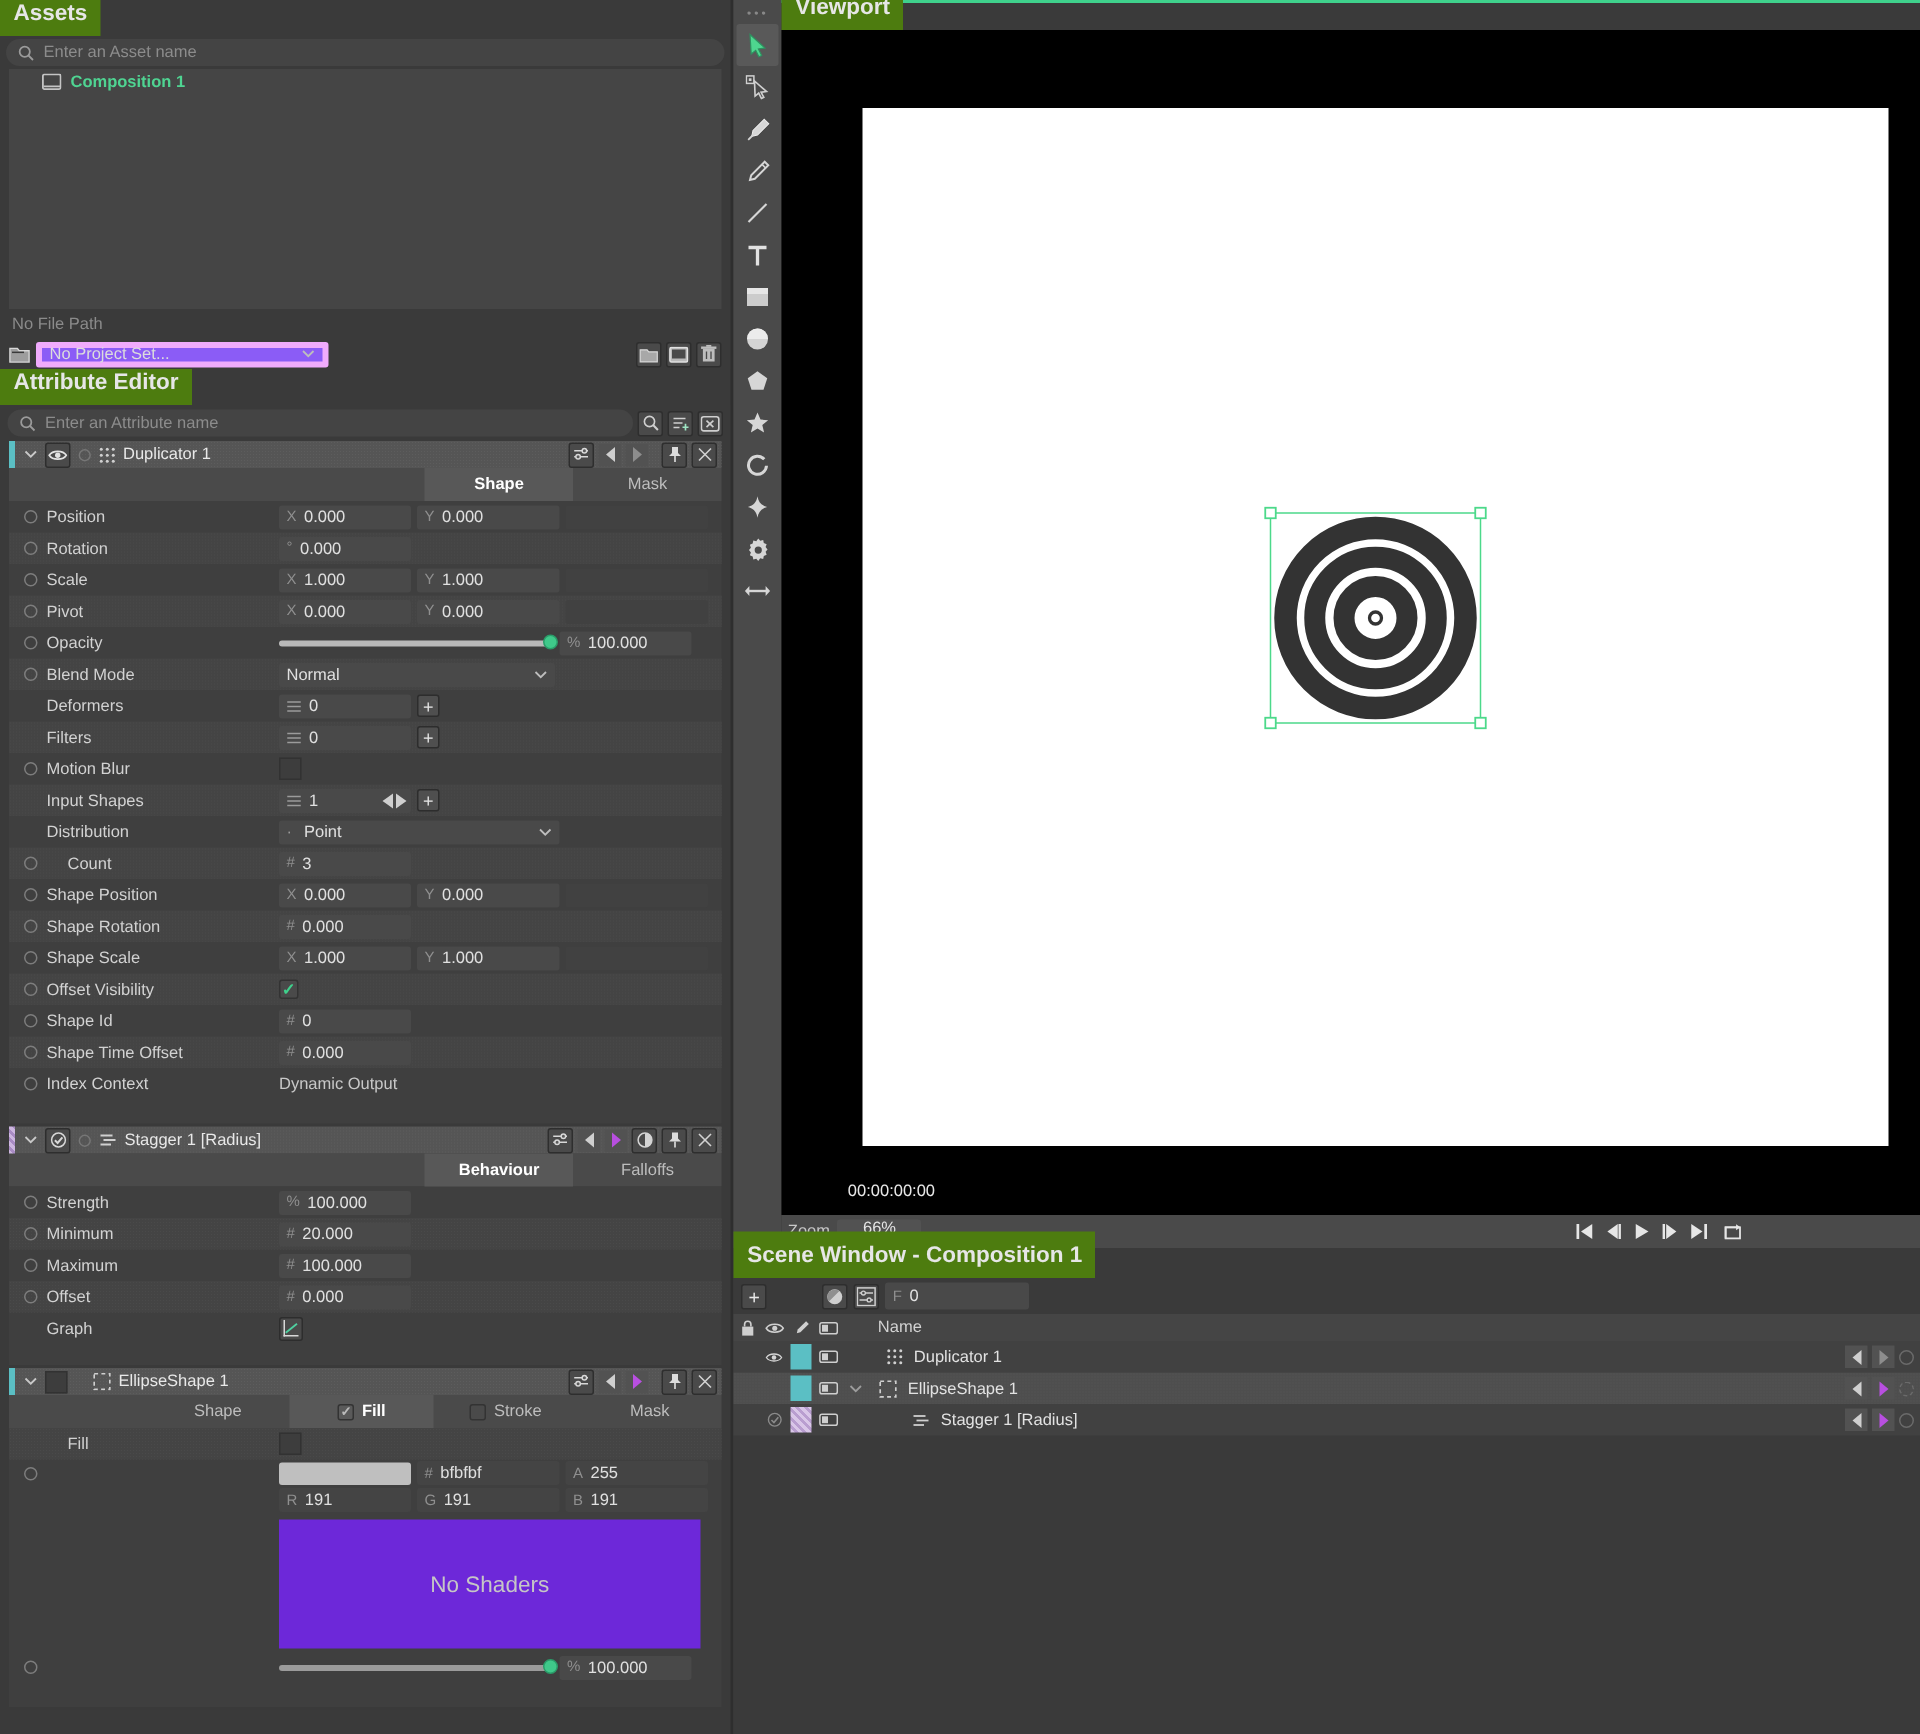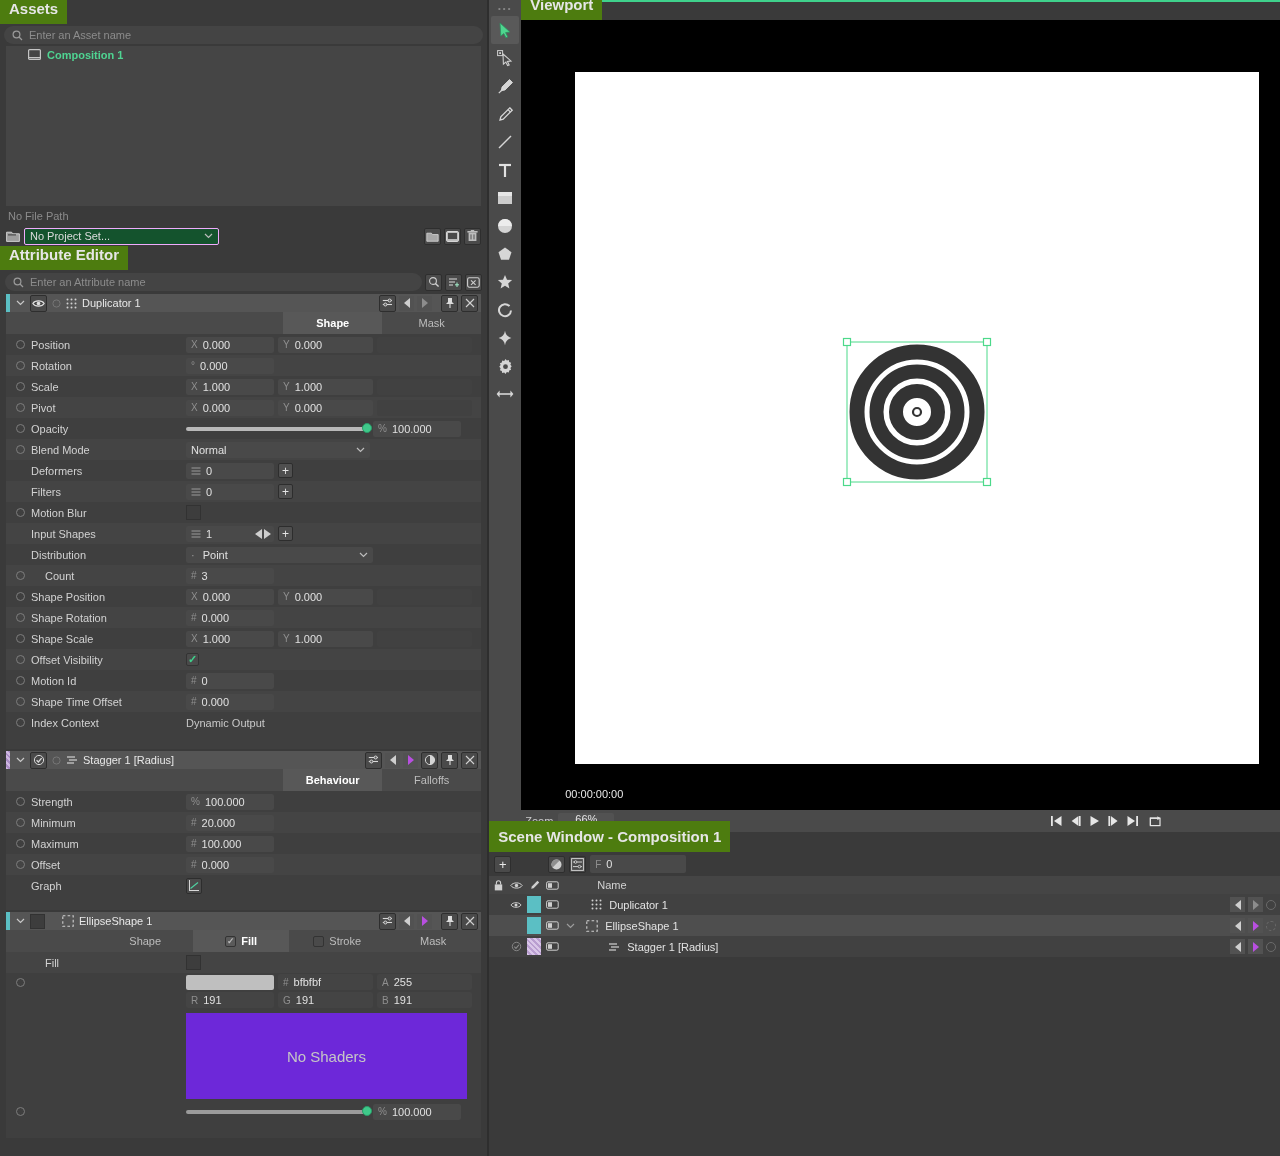--- a/index.html
+++ b/index.html
@@ -35,21 +35,21 @@
 
   
   .assets-panel { background:#3a3a3a; }
   .assets-list { height:160px; background:#454545; margin:0 6px; position:relative; }
   .asset-row { height:17px; display:flex; align-items:center; gap:6px; padding-left:22px; }
   .asset-name { color:#4fd492; font-size:11px; font-weight:bold; }
   .nofilepath { height:20px; display:flex; align-items:center; padding-left:8px;
     color:#8b8b8b; font-size:11px; background:#3a3a3a; }
   .projrow { height:20px; display:flex; align-items:center; gap:4px; padding:0 6px; }
   .proj-select {
-    width:195px;height:17px;background:#14532d;border:1px solid #f0abfc;border-radius:2px;
+    width:195px;height:17px;background:#8b5cf6;border:4px solid #f0abfc;border-radius:2px;
     display:flex;align-items:center;justify-content:space-between;padding:0 5px;color:#dcdcdc;font-size:11px;
   }
 
   
   .attr-panel { flex:1; display:flex; flex-direction:column; background:#3a3a3a; overflow:hidden; }
   .ae-search { height:24px; display:flex; align-items:center; gap:3px; padding:0 5px;text-align:right; }
 
   .node-block { margin:0 6px 0 6px; }
   .node-header {
     height:18px; background:#555; display:flex; align-items:center; gap:5px;
@@ -516,21 +516,21 @@
           </div>
 
           <div class="row alt">
             <span class="kdot"></span>
             <span class="rlabel">Offset Visibility</span>
             <span class="chk">✓</span>
           </div>
 
           <div class="row">
             <span class="kdot"></span>
-            <span class="rlabel">Motion Id</span>
+            <span class="rlabel">Shape Id</span>
             <span class="field w88">
                 <span class="pfx">#</span>
                 <span>0</span>
               </span>
           </div>
 
           <div class="row alt">
             <span class="kdot"></span>
             <span class="rlabel">Shape Time Offset</span>
             <span class="field w88">
@@ -998,21 +998,21 @@
           <svg width="11" height="11" viewBox="0 0 11 11">
               <path d="M8.4 0.8l1.8 1.8-5.6 5.6-2.4 0.6 0.6-2.4z" fill="#cfcfcf"></path>
             </svg>
         </span>
         <span class="cell">
           <svg width="13" height="9" viewBox="0 0 13 9">
               <rect x="0.6" y="0.8" width="11.6" height="7.4" rx="1.4" fill="none" stroke="#cfcfcf" stroke-width="1"></rect>
               <rect x="2" y="2.2" width="4" height="4.6" fill="#cfcfcf"></rect>
             </svg>
         </span>
-        <span style="margin-left:36px">Name</span>
+        <span style="margin-left:24px">Name</span>
       </div>
 
       <div class="scene-row odd">
         <span class="cell"></span>
         <span class="cell">
           <svg width="12" height="8" viewBox="0 0 13 9">
               <path d="M0.8 4.5C3 1 10 1 12.2 4.5 10 8 3 8 0.8 4.5z" fill="none" stroke="#d6d6d6" stroke-width="1"></path>
               <circle cx="6.5" cy="4.5" r="1.7" fill="#d6d6d6"></circle>
             </svg>
         </span>

